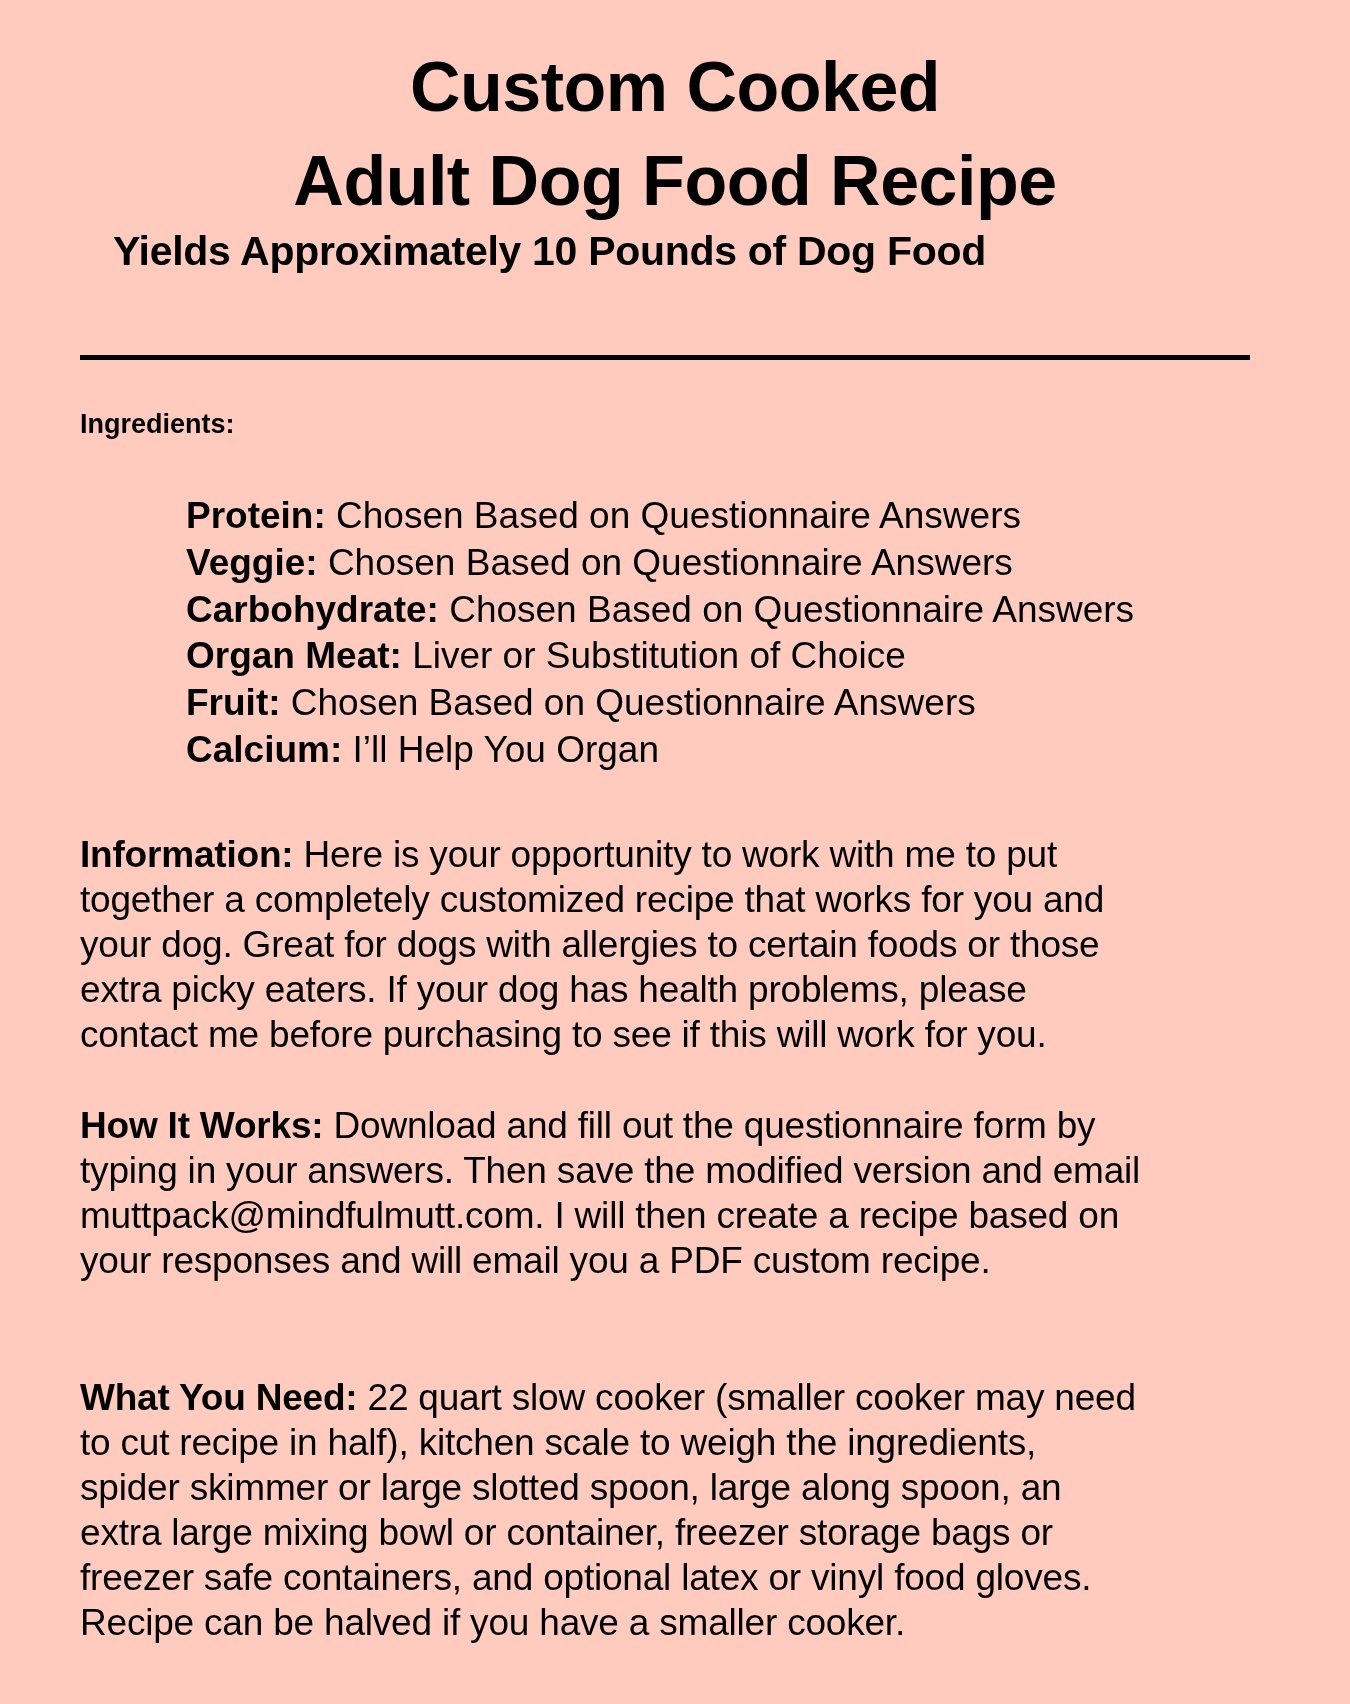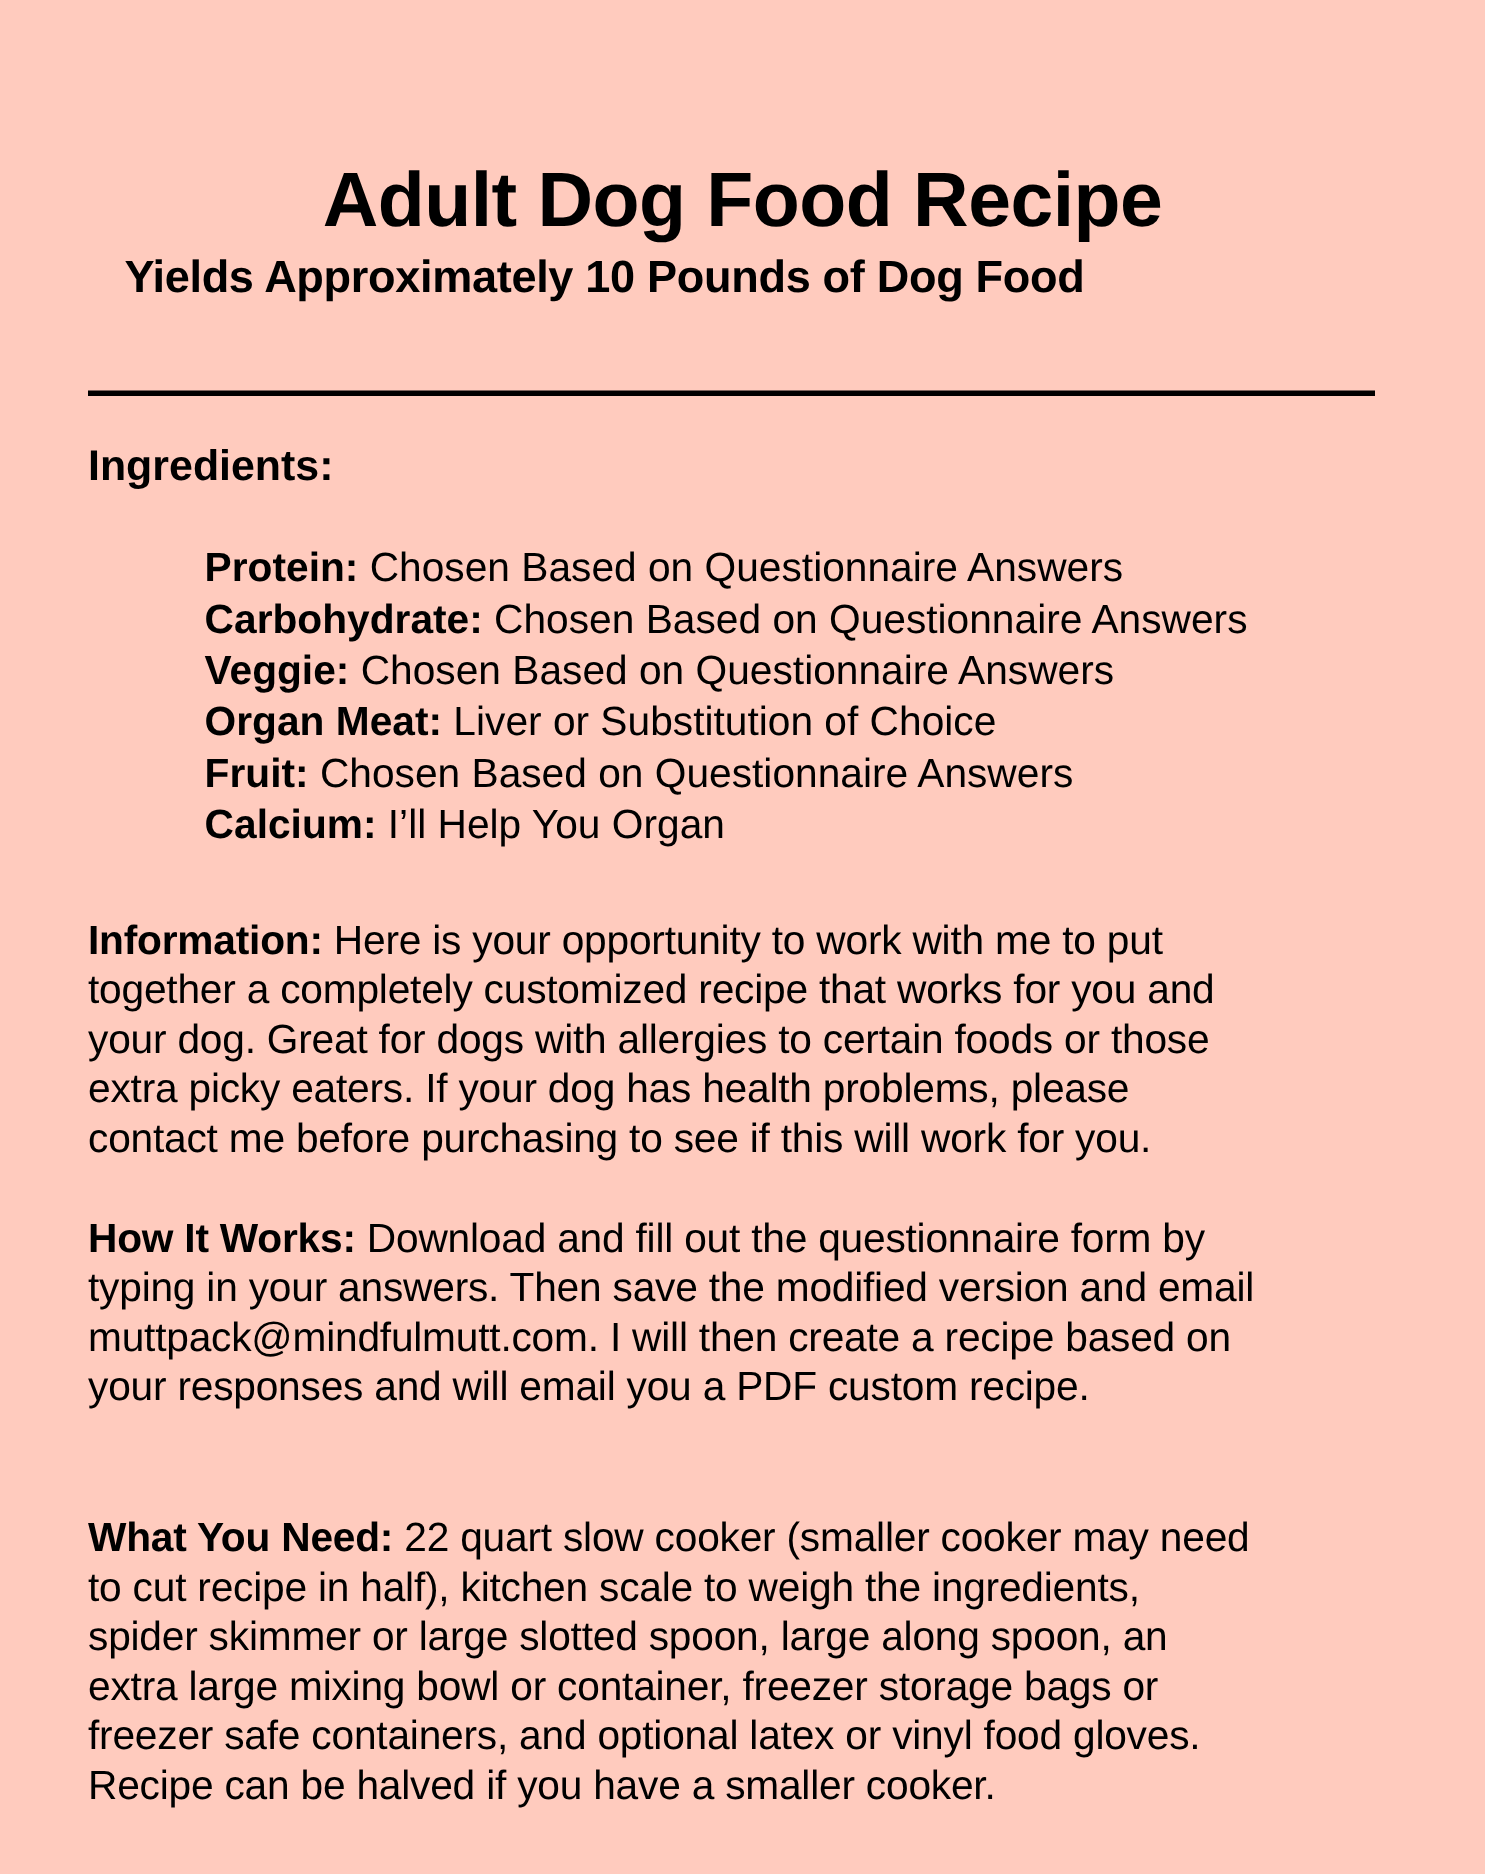--- a/index.html
+++ b/index.html
@@ -49,21 +49,21 @@
       left: 80px;
       top: 355px;
       width: 1170px;
       height: 5px;
       background: #000;
     }
     .section-heading {
       position: absolute;
       left: 80px;
       top: 400px;
-      font-size: 39px;
+      font-size: 27px;
       line-height: 48px;
       font-weight: bold;
       margin: 0;
     }
     .ingredients {
       position: absolute;
       left: 170px;
       top: 477px;
       margin: 16px;
       padding: 0;
@@ -95,31 +95,32 @@
       text-decoration: underline;
       text-decoration-thickness: 2px;
       text-underline-offset: 4px;
     }
   </style>
 </head>
 <body>
 
 <div class="page">
 
+  <h1 class="title title-1">Custom Cooked</h1>
   <h1 class="title title-2">Adult Dog Food Recipe</h1>
   <h2 class="subtitle">Yields Approximately 10 Pounds of Dog Food</h2>
 
   <div class="divider"></div>
 
   <h3 class="section-heading">Ingredients:</h3>
 
   <ul class="ingredients">
     <li><span class="label">Protein:</span><span> Chosen Based on Questionnaire Answers</span></li>
+    <li><span class="label">Veggie:</span><span> Chosen Based on Questionnaire Answers</span></li>
     <li><span class="label">Carbohydrate:</span><span> Chosen Based on Questionnaire Answers</span></li>
-    <li><span class="label">Veggie:</span><span> Chosen Based on Questionnaire Answers</span></li>
     <li><span class="label">Organ Meat:</span><span> Liver or Substitution of Choice</span></li>
     <li><span class="label">Fruit:</span><span> Chosen Based on Questionnaire Answers</span></li>
     <li><span class="label">Calcium:</span><span> I’ll Help You Organ</span></li>
   </ul>
 
   <p class="para para-info">
     <span class="line"><span class="label">Information:</span><span> Here is your opportunity to work with me to put</span></span>
     <span class="line">together a completely customized recipe that works for you and</span>
     <span class="line">your dog. Great for dogs with allergies to certain foods or those</span>
     <span class="line">extra picky eaters. If your dog has health problems, please</span>

